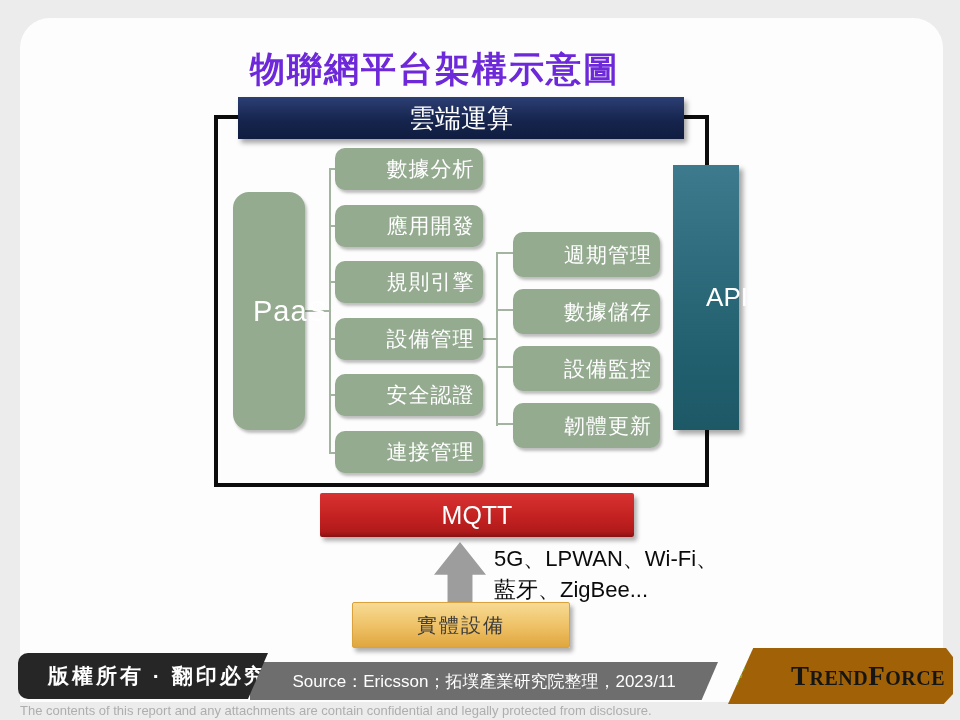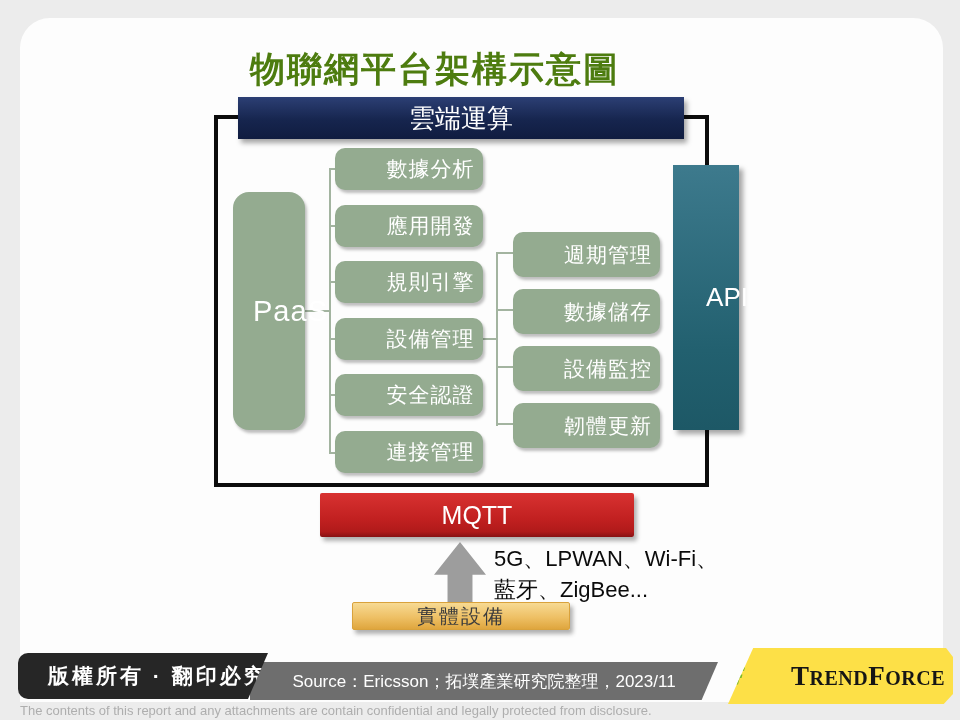--- a/index.html
+++ b/index.html
@@ -3,21 +3,21 @@
 <meta charset="utf-8">
 <style>
   * { margin:0; padding:0; box-sizing:border-box; }
   html,body { width:960px; height:720px; }
   body { font-family:"Liberation Sans","DejaVu Sans",sans-serif; background:#ececec; position:relative; overflow:hidden; }
   .stage { position:absolute; left:0; top:0; width:960px; height:720px; }
   .card { position:absolute; left:20px; top:18px; width:923px; height:684px; background:#fdfdfd; border-radius:30px 30px 0 0; }
 
   .title { position:absolute; left:20px; top:46px; width:830px; text-align:center;
            font-family:Liberation Mono, monospace; font-weight:700;
-           font-size:35px; color:#4d7c0f; letter-spacing:2px; }
+           font-size:35px; color:#6d28d9; letter-spacing:2px; }
 
   .frame { position:absolute; left:214px; top:115px; width:495px; height:372px; border:4px solid #0c0c0c; }
 
   .cloudbar { position:absolute; left:238px; top:97px; width:446px; height:42px;
               background:linear-gradient(#2c3f74,#16254e 55%,#101c40); color:#fff;
               display:flex; align-items:center; justify-content:center; font-size:26px;
               box-shadow:3px 4px 5px rgba(0,0,0,.35); z-index:5; }
 
   .gbox { position:absolute; background:#94ab90; color:#fff; border-radius:10px;
           display:flex; align-items:center; justify-content:center; font-size:21px;
@@ -36,34 +36,34 @@
   .mqtt { position:absolute; left:320px; top:493px; width:314px; height:44px;
           background:linear-gradient(#d83231,#c12020 60%,#b01a1a 88%,#871113); color:#fff;
           display:flex; align-items:center; justify-content:center; font-size:25px;
           box-shadow:3px 4px 4px rgba(0,0,0,.3); border-radius:2px; }
 
   .uparrow { position:absolute; left:434px; top:542px; width:52px; height:63px; background:#9d9d9d;
              clip-path:polygon(50% 0,100% 52%,74% 52%,74% 100%,26% 100%,26% 52%,0 52%); }
 
   .nettext { position:absolute; left:494px; top:543px; font-size:22px; color:#0b0b0b; line-height:31px; }
 
-  .phys { position:absolute; left:352px; top:602px; width:218px; height:28px;
+  .phys { position:absolute; left:352px; top:602px; width:218px; height:46px;
           background:linear-gradient(#f7da93,#eec065 55%,#dfa63e); border:1px solid #d9a23c;
           color:#3c3c3c; display:flex; align-items:center; justify-content:center; font-size:20px;
           box-shadow:3px 4px 4px rgba(0,0,0,.3); border-radius:2px; letter-spacing:2px; }
 
   .badge { position:absolute; left:18px; top:653px; width:250px; height:46px; background:#262626;
            border-radius:10px 0 0 10px; clip-path:polygon(0 0,100% 0,92% 100%,0 100%);
            display:flex; align-items:center; padding-left:30px; z-index:9;
            color:#fff; font-size:21px; font-weight:700; letter-spacing:3px; }
   .srcbar { position:absolute; left:250px; top:662px; width:468px; height:38px; background:#6e6e6e;
             clip-path:polygon(0 0,100% 0,96.5% 100%,0 100%); z-index:8;
             display:flex; align-items:center; justify-content:center; color:#fff; font-size:17px; }
 
-  .brandbox { position:absolute; left:722px; top:648px; width:231px; height:56px; background:#fde047;
+  .brandbox { position:absolute; left:722px; top:648px; width:231px; height:56px; background:#a16207;
               clip-path:polygon(13.5% 0,97% 0,100% 16%,100% 82%,96% 100%,2.6% 100%); z-index:10;
               display:flex; align-items:center; justify-content:flex-end; padding-right:8px;gap:40px; }
   .brandtext { font-family:"Liberation Serif","DejaVu Serif",serif; font-weight:700; color:#151515;
                letter-spacing:.5px; margin-left:6px; white-space:nowrap; }
   .brandtext .cap { font-size:27px; }
   .brandtext .low { font-size:20px; }
 
   .disclaimer { position:absolute; left:20px; top:703px; font-size:13px; color:#aeaeae; }
 </style>
 </head>

